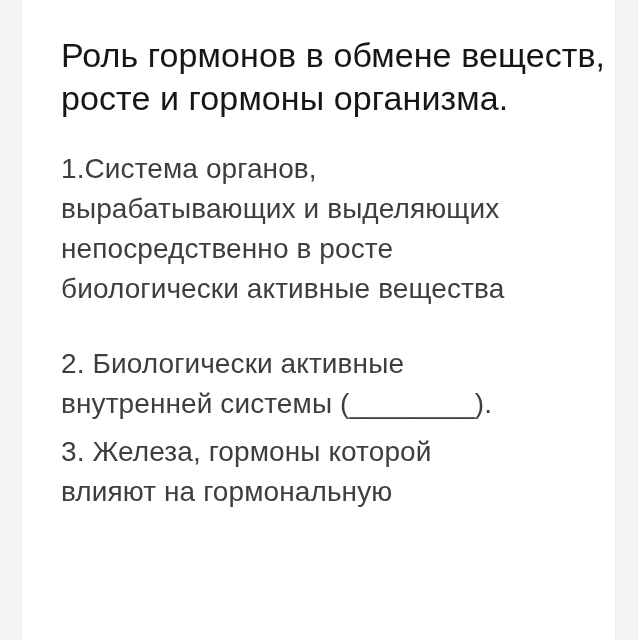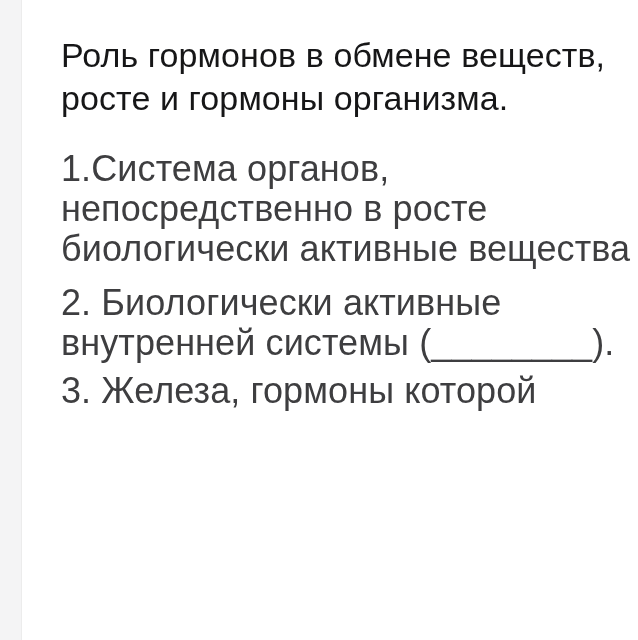--- a/index.html
+++ b/index.html
@@ -32,55 +32,57 @@
   }
   .title {
     margin: 0;
     font-size: 34px;
     line-height: 43px;
     font-weight: 400;
     color: #161617;
     letter-spacing: 0.1px;
   }
   .para {
-    font-size: 36px;
+    font-size: 28px;
     line-height: 40px;
     font-weight: 400;
     color: #3e3e40;
     letter-spacing: 0.1px;
   }
   .para-1 { margin-top: 29px; }
-  .para-2 { margin-top: 14px; }
+  .para-2 { margin-top: 35px; }
   .para-3 { margin-top: 8px; }
   .line { display: block; white-space: pre; }
 </style>
 </head>
 <body>
 
 <div class="page">
   <div class="gutter left"></div>
 
   <div class="card">
 
     <h1 class="title">
       <span class="line">Роль гормонов в обмене веществ,</span>
       <span class="line">росте и гормоны организма.</span>
     </h1>
 
     <div class="para para-1">
       <span class="line">1.Система органов,</span>
+      <span class="line">вырабатывающих и выделяющих</span>
       <span class="line">непосредственно в росте</span>
       <span class="line">биологически активные вещества</span>
     </div>
 
     <div class="para para-2">
       <span class="line">2. Биологически активные</span>
       <span class="line">внутренней системы (________).</span>
     </div>
 
     <div class="para para-3">
       <span class="line">3. Железа, гормоны которой</span>
+      <span class="line">влияют на гормональную</span>
     </div>
 
   </div>
 
   <div class="gutter right"></div>
 </div>
 
 </body></html>

